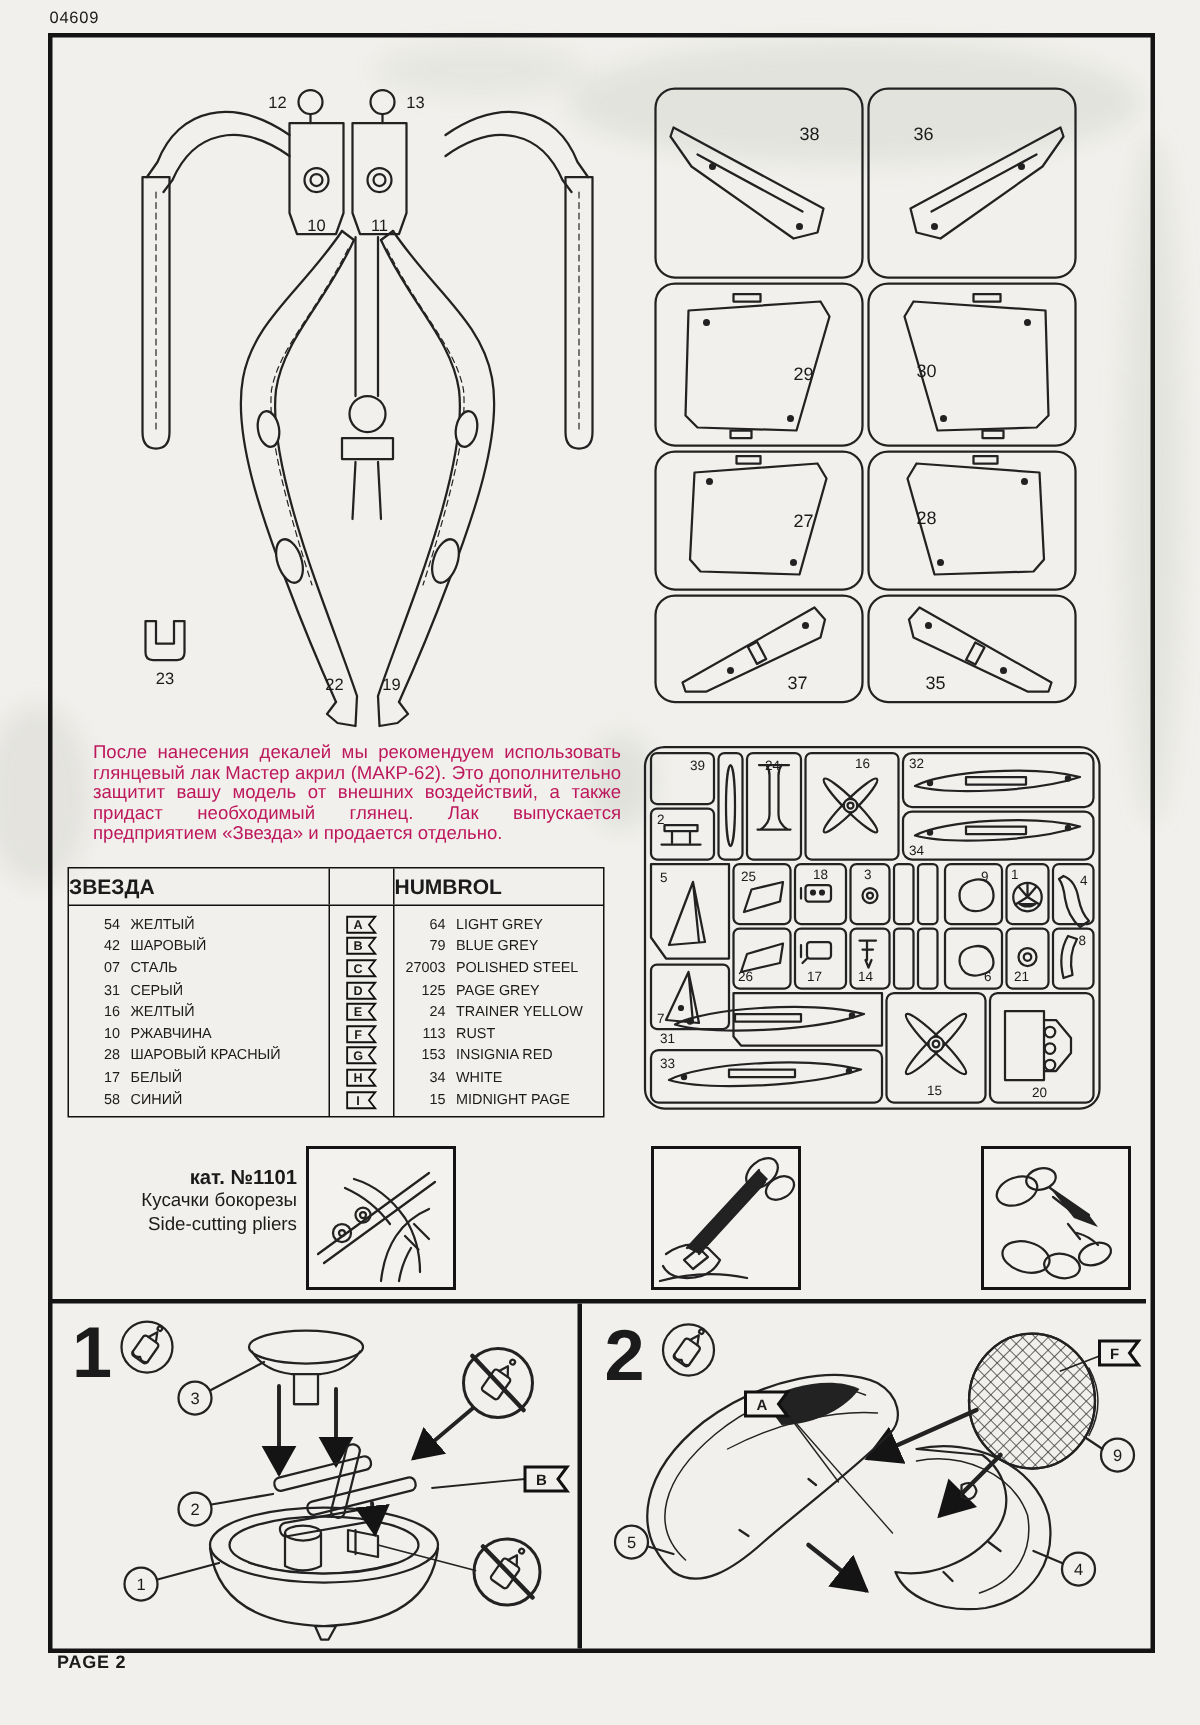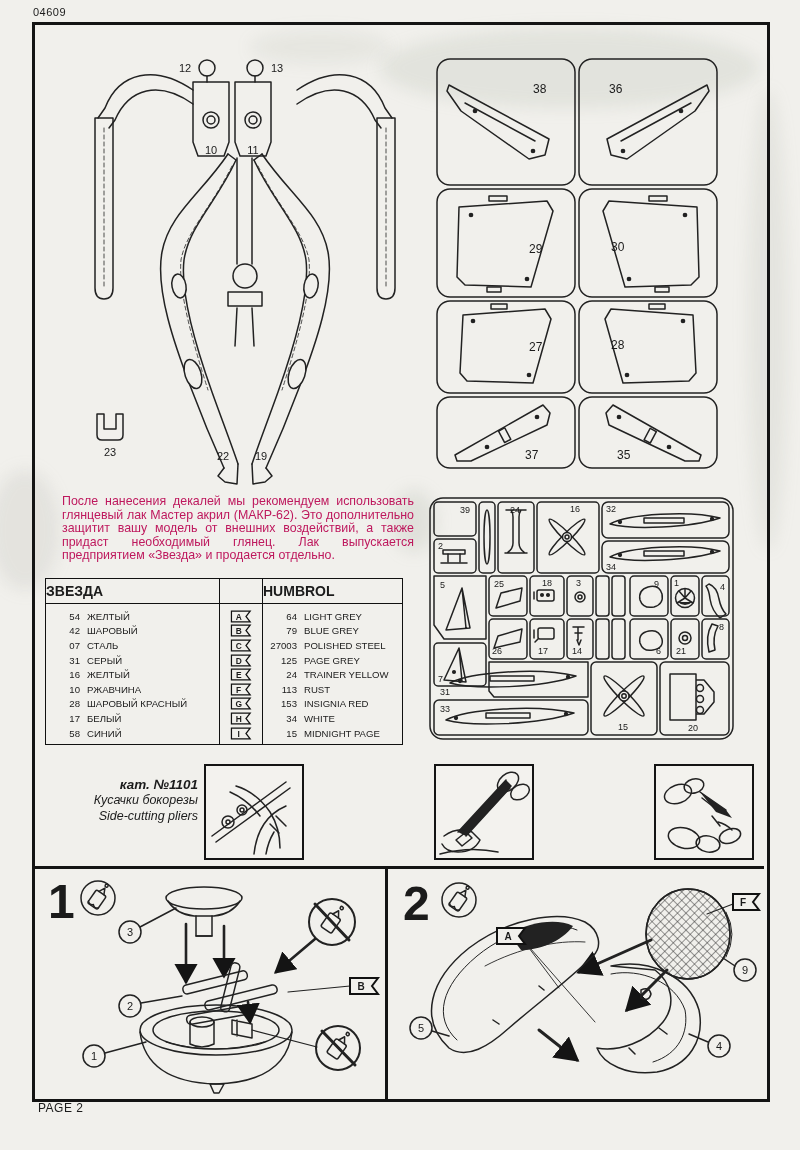--- a/index.html
+++ b/index.html
@@ -2,21 +2,21 @@
 <html><head>
 <meta charset="utf-8">
 <style>
   html,body{margin:0;padding:0;background:#d8d8d4;}
   #page{position:relative;width:800px;height:1150px;background:#f1f0ec;
         font-family:"Liberation Sans",sans-serif;color:#1b1b1b;overflow:hidden;padding-left:32px;}
   .smudge{position:absolute;border-radius:50%;filter:blur(8px);pointer-events:none;}
   .code{position:absolute;left:33px;top:6px;font-size:11px;letter-spacing:.5px;}
   .outer-frame{position:absolute;left:32px;top:22px;width:732px;height:1074px;
                border:3px solid #141414;}
-  .footer{position:absolute;left:38px;top:1101px;font-size:12px;font-weight:normal;letter-spacing:.5px;}
+  .footer{position:absolute;left:38px;top:1101px;font-size:12px;font-weight:bold;letter-spacing:.5px;}
   .abs{position:absolute;}
   svg{display:block;}
   svg text{font-family:"Liberation Sans",sans-serif;fill:#1b1b1b;}
   .line-art{stroke:#222;fill:none;stroke-width:1.5;stroke-linejoin:round;stroke-linecap:round;}
   
   .intro{position:absolute;left:62px;top:495px;width:352px;font-size:12.4px;line-height:13.5px;
          text-align:justify;color:#be185d;}
   
   .paint-table{position:absolute;left:45px;top:578px;width:356px;border:1.7px solid #111;background:transparent;}
   .pt-head{display:grid;grid-template-columns:173px 44px 139px;border-bottom:1.7px solid #111;}
@@ -24,21 +24,21 @@
   .pt-head .mid{border-left:1.4px solid #111;border-right:1.4px solid #111;}
   .pt-body{display:grid;grid-template-columns:173px 44px 139px;}
   .pt-col{padding:5px 0 4px 0;}
   .pt-col.mid{border-left:1.4px solid #111;border-right:1.4px solid #111;
               display:flex;flex-direction:column;align-items:center;}
   .tr{display:flex;align-items:center;height:14.6px;}
   .tr .num{width:34px;text-align:right;font-size:9.6px;flex:none;}
   .tr .nm{padding-left:7px;font-size:9.6px;white-space:nowrap;}
   .flagrow{height:14.6px;display:flex;align-items:center;}
   
-  .tool-text{position:absolute;text-align:right;font-style:italic;}
+  .tool-text{position:absolute;text-align:right;}
   .tool-text .cat{font-weight:bold;font-size:13.5px;line-height:17px;}
   .tool-text .ru,.tool-text .en{font-size:12.5px;line-height:15.5px;}
   .tool-box{position:absolute;border:2.5px solid #141414;background:#f3f2ee;}
   
   .asm{position:absolute;left:32px;top:866px;width:732px;height:230px;
        border-top:3px solid #141414;}
   .asm .divider{position:absolute;left:353px;top:0;width:3px;height:230px;background:#141414;}
 </style>
 </head>
 <body>

